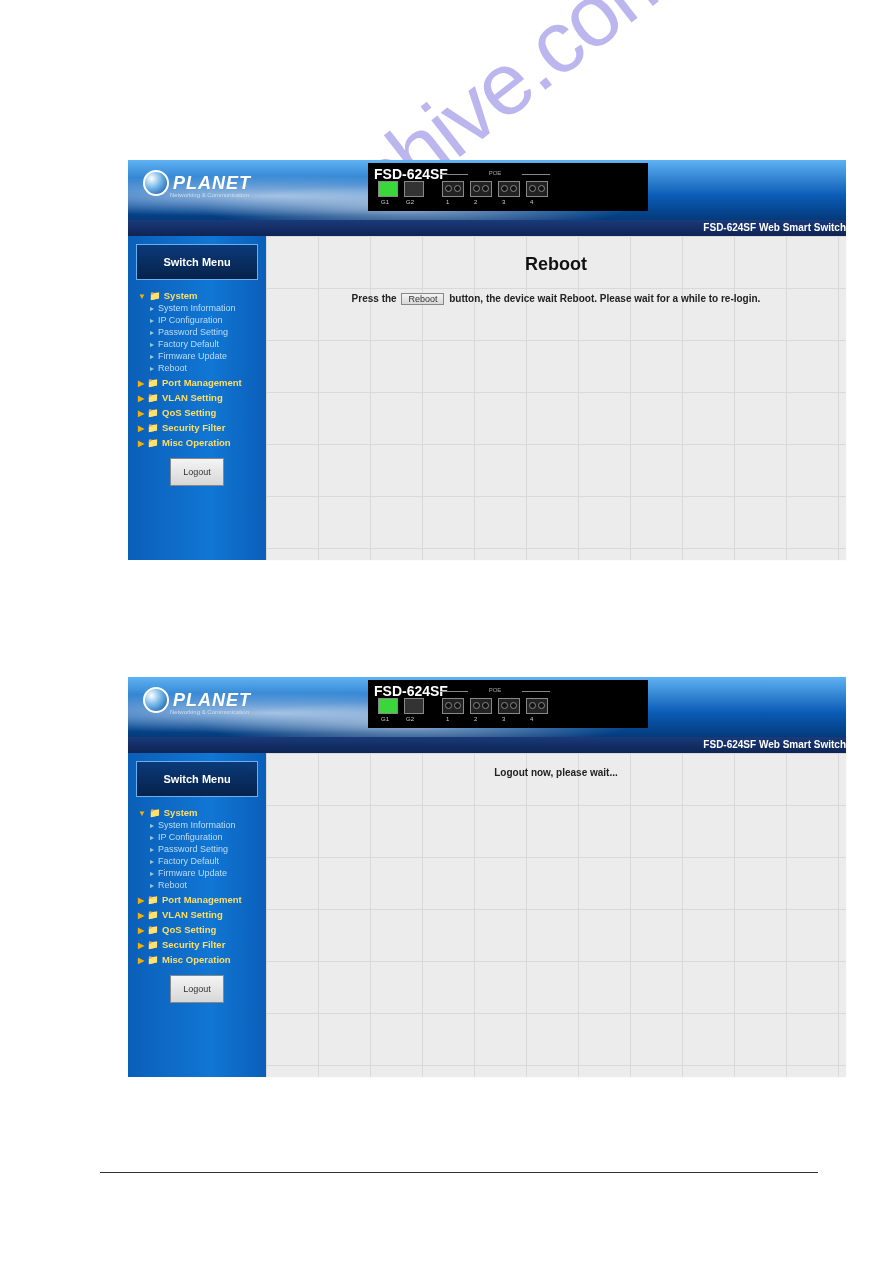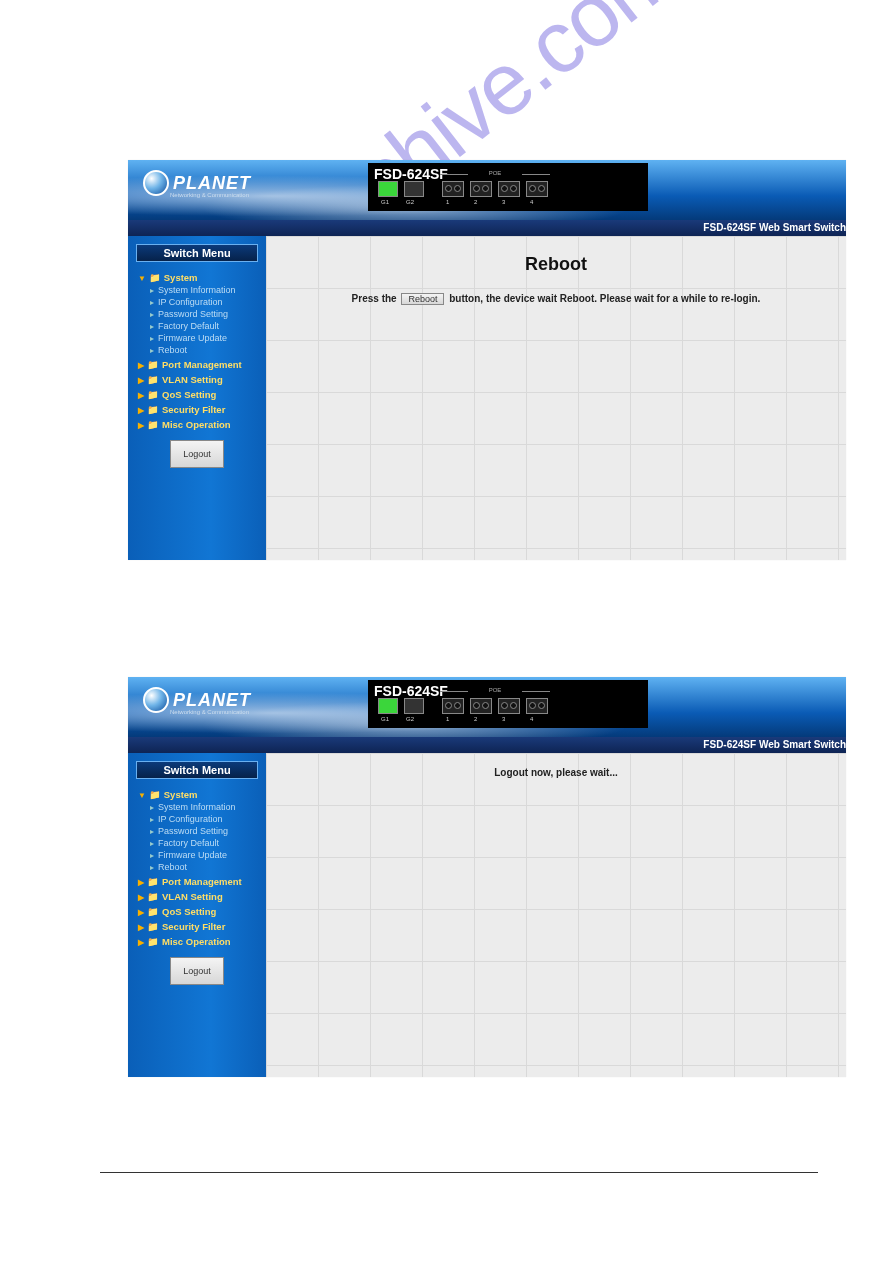--- a/index.html
+++ b/index.html
@@ -176,21 +176,21 @@
   }
   .menuhdr {
     margin: 0 auto 10px auto;
     width: 120px;
     border: 1px solid #6ab0f0;
     background: linear-gradient(to bottom, #0b3a7a, #06224a);
     color: #fff;
     text-align: center;
     font-size: 11px;
     font-weight: bold;
-    padding: 2px 0;
+    padding: 11px 0;
   }
   .menu-group {
     margin: 4px 0 2px 10px;
     font-weight: bold;
     color: #ffde66;
     font-size: 9.5px;
   }
   .menu-group .tri { color: #f7b000; margin-right:3px; font-size:8px;}
   .menu-group .fld { color: #f7b000; margin-right:3px; }
   .menu-sub {

